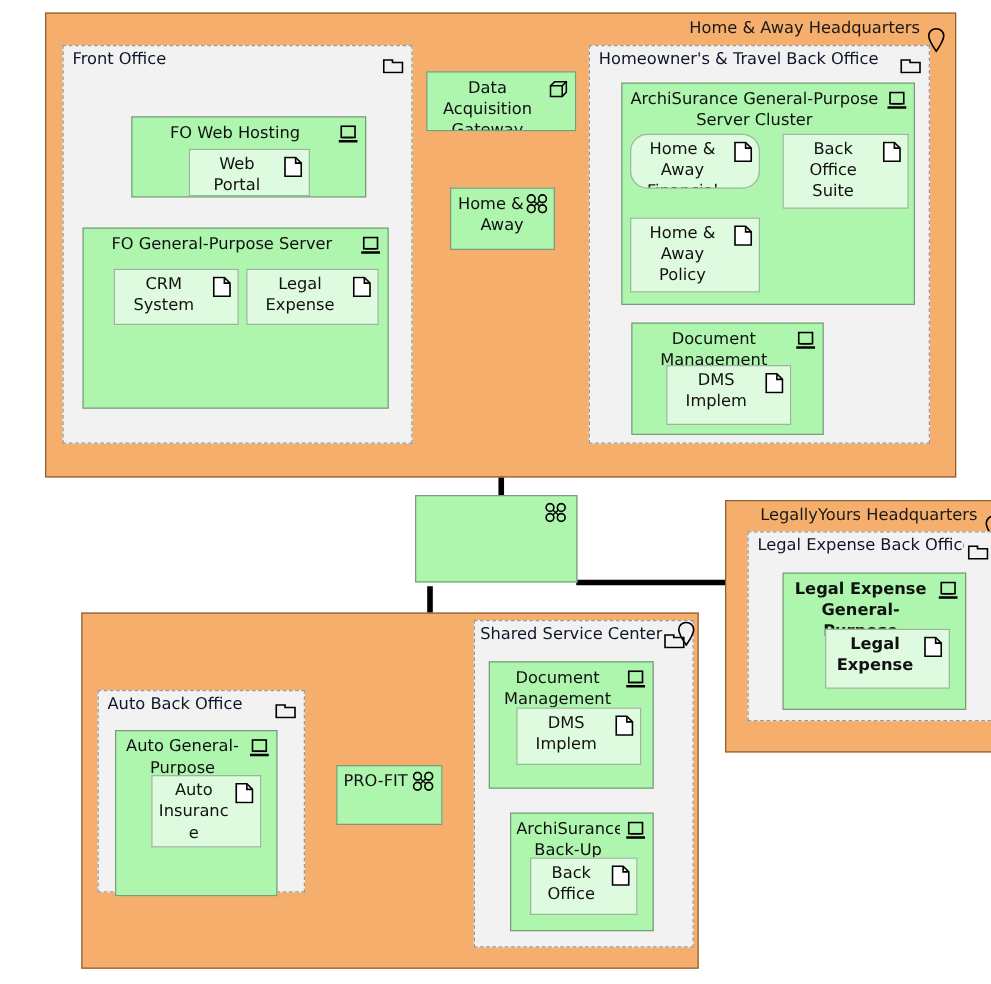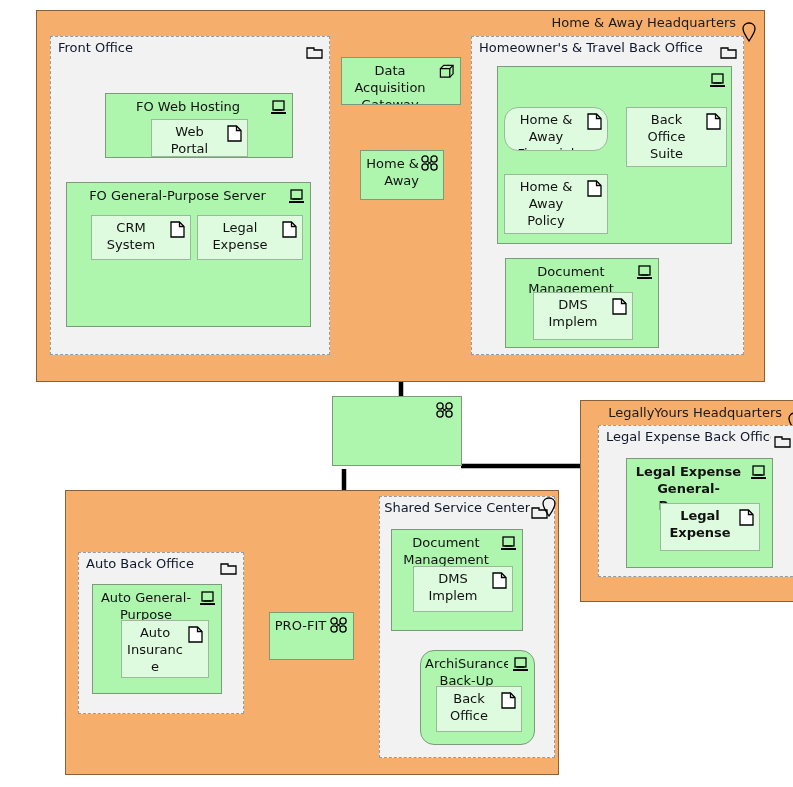--- a/index.html
+++ b/index.html
@@ -171,20 +171,21 @@
   </div>
 
   <div class="abs grouping" style="left:443px;top:36px;width:273px;height:319px;">
     <div class="grp-title">Homeowner's &amp; Travel Back Office</div>
     <svg class="folder-icon" viewBox="0 0 17 14">
       <path d="M1 3 L1 13 L16 13 L16 5 L8 5 L8 3 Z" fill="none" stroke="#000" stroke-width="1.3"></path>
     </svg>
   </div>
 
   <div class="abs node" style="left:469px;top:66px;width:235px;height:178px;">
+    <div class="node-title">ArchiSurance General-Purpose Server Cluster</div>
     <svg class="node-icon" viewBox="0 0 17 15">
       <rect x="3" y="1" width="11" height="9" fill="none" stroke="#000" stroke-width="1.3"></rect>
       <path d="M1 13 L16 13" stroke="#000" stroke-width="2"></path>
       <path d="M4.5 10 L12.5 10" stroke="#000" stroke-width="1.3"></path>
     </svg>
 
     <div class="abs artifact" style="left:6px;top:40px;width:104px;height:44px;border-radius:14px;">
       <div class="art-title">Home &amp; Away Financial</div>
       <svg class="artifact-icon" viewBox="0 0 15 17">
         <path d="M1 1 L9.5 1 L14 5.5 L14 16 L1 16 Z" fill="#fff" stroke="#000" stroke-width="1.3"></path>
@@ -269,21 +270,21 @@
     <div class="loc-title" style="right:8px;">PRO-FIT Headquarter</div>
   </div>
 
   <div class="abs grouping" style="left:50px;top:552px;width:166px;height:162px;">
     <div class="grp-title">Auto Back Office</div>
     <svg class="folder-icon" viewBox="0 0 17 14">
       <path d="M1 3 L1 13 L16 13 L16 5 L8 5 L8 3 Z" fill="none" stroke="#000" stroke-width="1.3"></path>
     </svg>
   </div>
 
-  <div class="abs node" style="left:64px;top:584px;width:130px;height:110px;">
+  <div class="abs node" style="left:64px;top:584px;width:130px;height:133px;">
     <div class="node-title">Auto General-Purpose</div>
     <svg class="node-icon" viewBox="0 0 17 15">
       <rect x="3" y="1" width="11" height="9" fill="none" stroke="#000" stroke-width="1.3"></rect>
       <path d="M1 13 L16 13" stroke="#000" stroke-width="2"></path>
       <path d="M4.5 10 L12.5 10" stroke="#000" stroke-width="1.3"></path>
     </svg>
     <div class="abs artifact" style="left:28px;top:35px;width:88px;height:58px;">
       <div class="art-title">Auto Insuranc e</div>
       <svg class="artifact-icon" viewBox="0 0 15 17">
         <path d="M1 1 L9.5 1 L14 5.5 L14 16 L1 16 Z" fill="#fff" stroke="#000" stroke-width="1.3"></path>
@@ -322,21 +323,21 @@
     </svg>
     <div class="abs artifact" style="left:21px;top:36px;width:100px;height:46px;">
       <div class="art-title">DMS Implem</div>
       <svg class="artifact-icon" viewBox="0 0 15 17">
         <path d="M1 1 L9.5 1 L14 5.5 L14 16 L1 16 Z" fill="#fff" stroke="#000" stroke-width="1.3"></path>
         <path d="M9.5 1 L9.5 5.5 L14 5.5" fill="none" stroke="#000" stroke-width="1.3"></path>
       </svg>
     </div>
   </div>
 
-  <div class="abs node" style="left:392px;top:650px;width:115px;height:95px;border-radius:14px;">
+  <div class="abs node" style="left:380px;top:650px;width:115px;height:95px;">
     <div class="node-title">ArchiSurance Back-Up</div>
     <svg class="node-icon" viewBox="0 0 17 15">
       <rect x="3" y="1" width="11" height="9" fill="none" stroke="#000" stroke-width="1.3"></rect>
       <path d="M1 13 L16 13" stroke="#000" stroke-width="2"></path>
       <path d="M4.5 10 L12.5 10" stroke="#000" stroke-width="1.3"></path>
     </svg>
     <div class="abs artifact" style="left:15px;top:35px;width:86px;height:46px;">
       <div class="art-title">Back Office</div>
       <svg class="artifact-icon" viewBox="0 0 15 17">
         <path d="M1 1 L9.5 1 L14 5.5 L14 16 L1 16 Z" fill="#fff" stroke="#000" stroke-width="1.3"></path>

